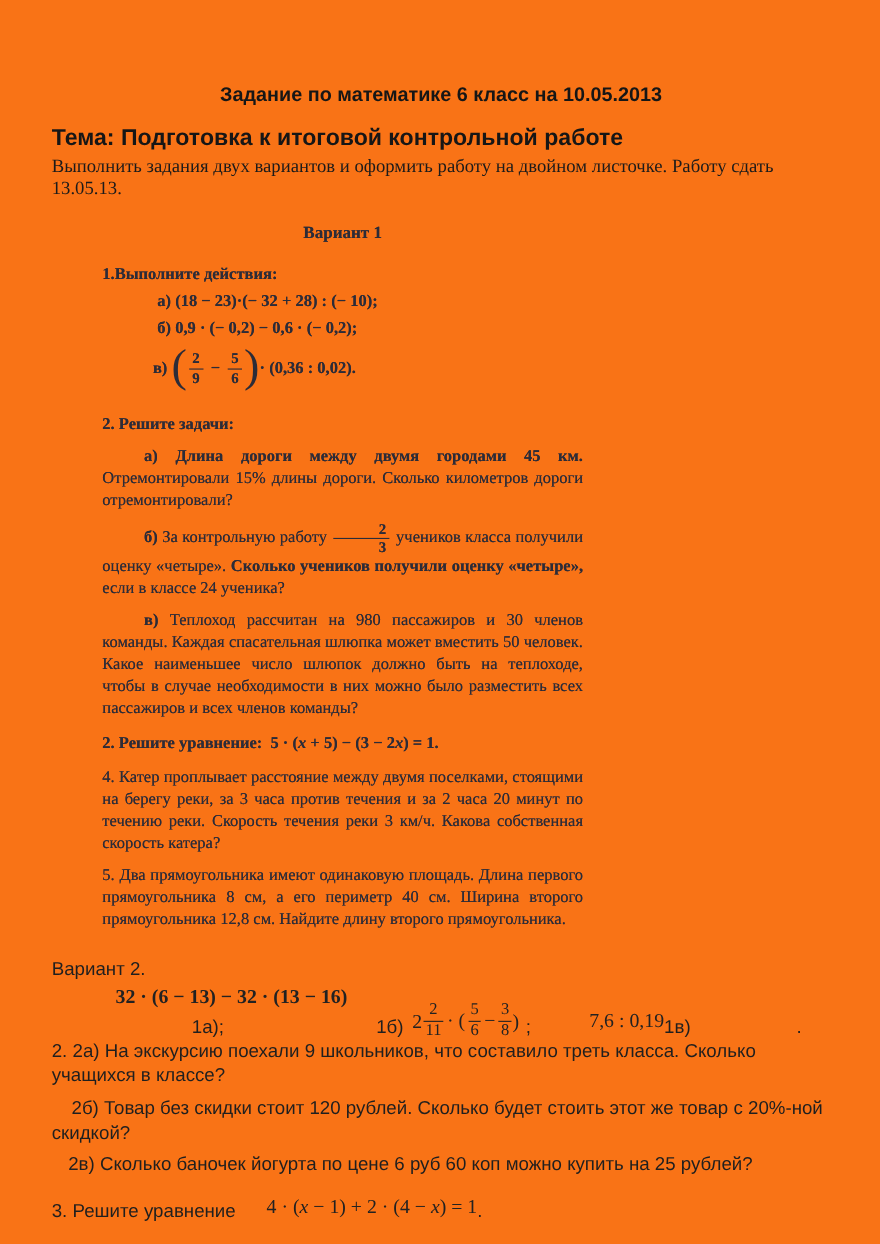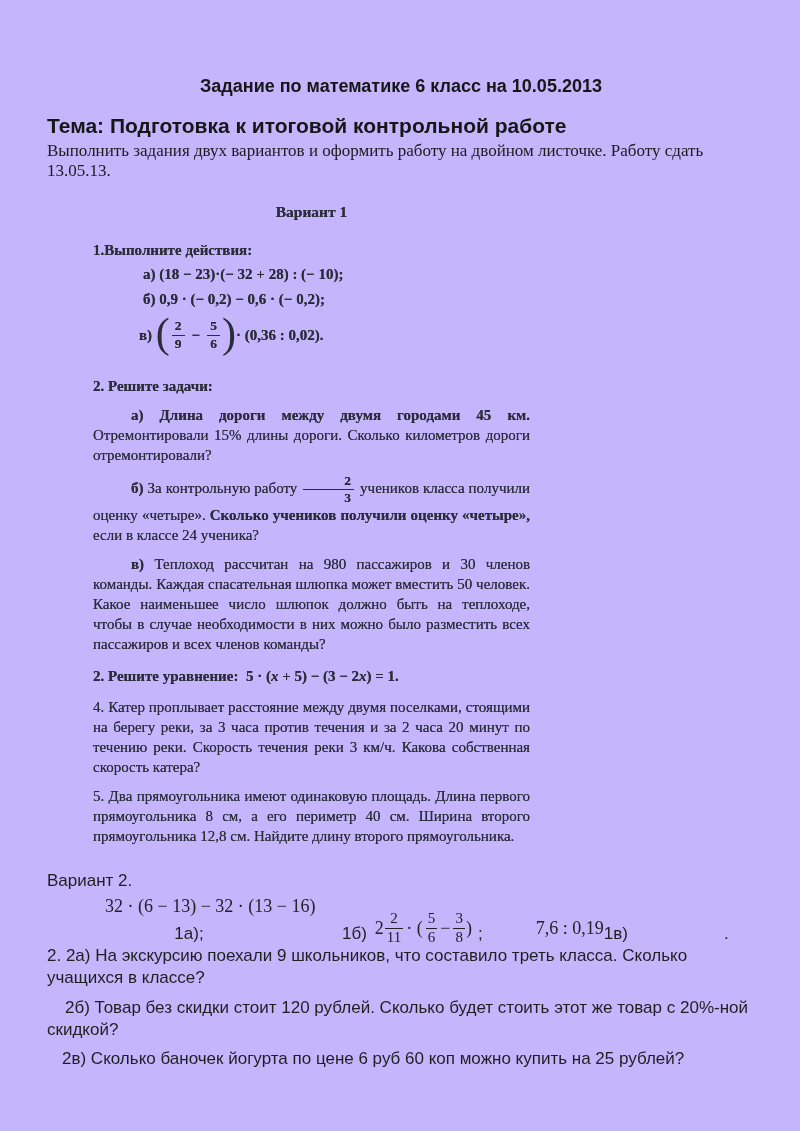--- a/index.html
+++ b/index.html
@@ -1,18 +1,18 @@
 <!DOCTYPE html>
 <html><head>
 <meta charset="utf-8">
 <style>
   * { margin:0; padding:0; box-sizing:border-box; }
   html,body { background:#fff; }
   .page {
-    position:relative; width:800px; height:1131px; background:#c4b5fd;
+    position:relative; width:800px; height:1131px; background:#f97316;
     font-family:"Liberation Sans", sans-serif; color:#1c1c1c; overflow:hidden;
   }
   .inner { padding:76px 45px 0 47px; }
 
   
   .title { text-align:center; font-size:18px; font-weight:bold; color:#161616; }
   .topic { font-size:21px; font-weight:bold; margin-top:17px; color:#161616; }
   .intro { font-family:"Liberation Serif", serif; font-size:17px; margin-top:3px; color:#1b1b1b; }
 
   
@@ -43,21 +43,21 @@
   .mspace { margin:0 5px; }
 
   
   .v2 { margin-top:24px; font-size:17px; line-height:22px; color:#1f1f1f; }
   .v2 .v2-line { margin:0; }
   .v2 .math { font-family:"Liberation Serif", serif; font-size:18px; color:#222; }
   .v2 .math i { font-style:italic; }
 
   .expr-row { display:flex; align-items:flex-end; padding-left:23px; margin-top:1px; height:52px; }
   .grpA { width:252px; display:flex; flex-direction:column; }
-  .grpA .expr { padding-left:35px; }
+  .grpA .expr { padding-left:35px;font-weight:bold; }
   .grpA .lblrow { display:flex; width:238px; justify-content:center; margin-top:6px; }
   .grpB { margin-left:20px; display:flex; align-items:flex-end; }
   .grpB .expr { margin:0 6px 0 8px; display:inline-block; }
   .grpC { margin-left:28px; display:flex; }
   .grpC .expr { padding-left:25px; }
   .grpC .lblrow { display:flex; width:125px; justify-content:space-between; margin-top:6px; }
   .vfrac { display:inline-flex; flex-direction:column; text-align:center; vertical-align:middle; line-height:1.05; font-size:15px; margin:0 1px; }
   .vfrac .num { padding:0 2px 1px; border-bottom:1px solid currentColor; }
   .vfrac .den { padding:1px 2px 0; }
 
@@ -146,16 +146,17 @@
               <span>1в)</span>
               <span>.</span>
             </span>
         </div>
       </div>
 
       <p class="p2a">2. 2а) На экскурсию поехали 9 школьников, что составило треть класса. Сколько учащихся в классе?</p>
       <p class="p2b">2б) Товар без скидки стоит 120 рублей. Сколько будет стоить этот же товар с 20%-ной скидкой?</p>
       <p class="p2v">2в)  Сколько баночек йогурта по цене 6 руб 60 коп можно купить на 25 рублей?</p>
 
+      <p class="p3"><span>3. Решите уравнение</span><span class="math"><span>4 · (</span><i>x</i><span> − 1) + 2 · (4 − </span><i>x</i><span>) = 1</span></span><span>.</span></p>
     </div>
 
   </div>
 </div>
 
 </body></html>

